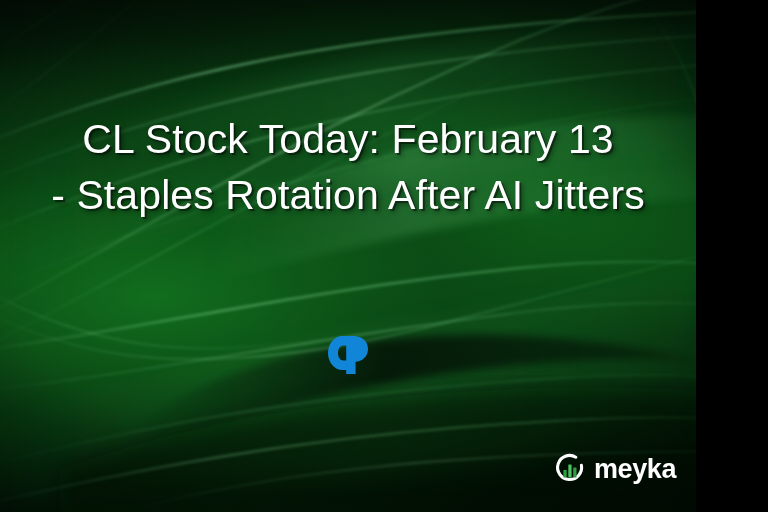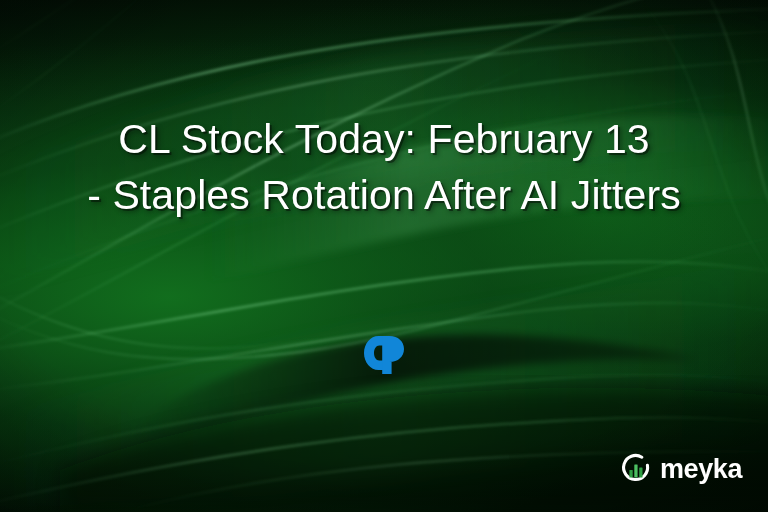--- a/index.html
+++ b/index.html
@@ -6,21 +6,21 @@
     margin: 0;
     padding: 0;
     background: #000;
   }
   body {
     font-family: "Liberation Sans", sans-serif;
   }
 
   .card {
     position: relative;
-    width: 768px;
+    width: 696px;
     height: 512px;
     overflow: hidden;
     background: #041006;
   }
 
   
   .bg-layer {
     position: absolute;
     inset: 0;
     pointer-events: none;
@@ -70,21 +70,21 @@
     height: 52px;
     display: flex;
     align-items: center;
     justify-content: center;
   }
   .cp-logo svg { display: block; }
 
   
   .brand {
     position: absolute;
-    right: 26px;
+    right: 20px;
     bottom: 26px;
     display: flex;
     align-items: center;
     gap: 7px;
   }
   .brand-mark { display: block; width: 34px; height: 34px; }
   .brand-name {
     color: #ffffff;
     font-size: 27px;
     font-weight: bold;

